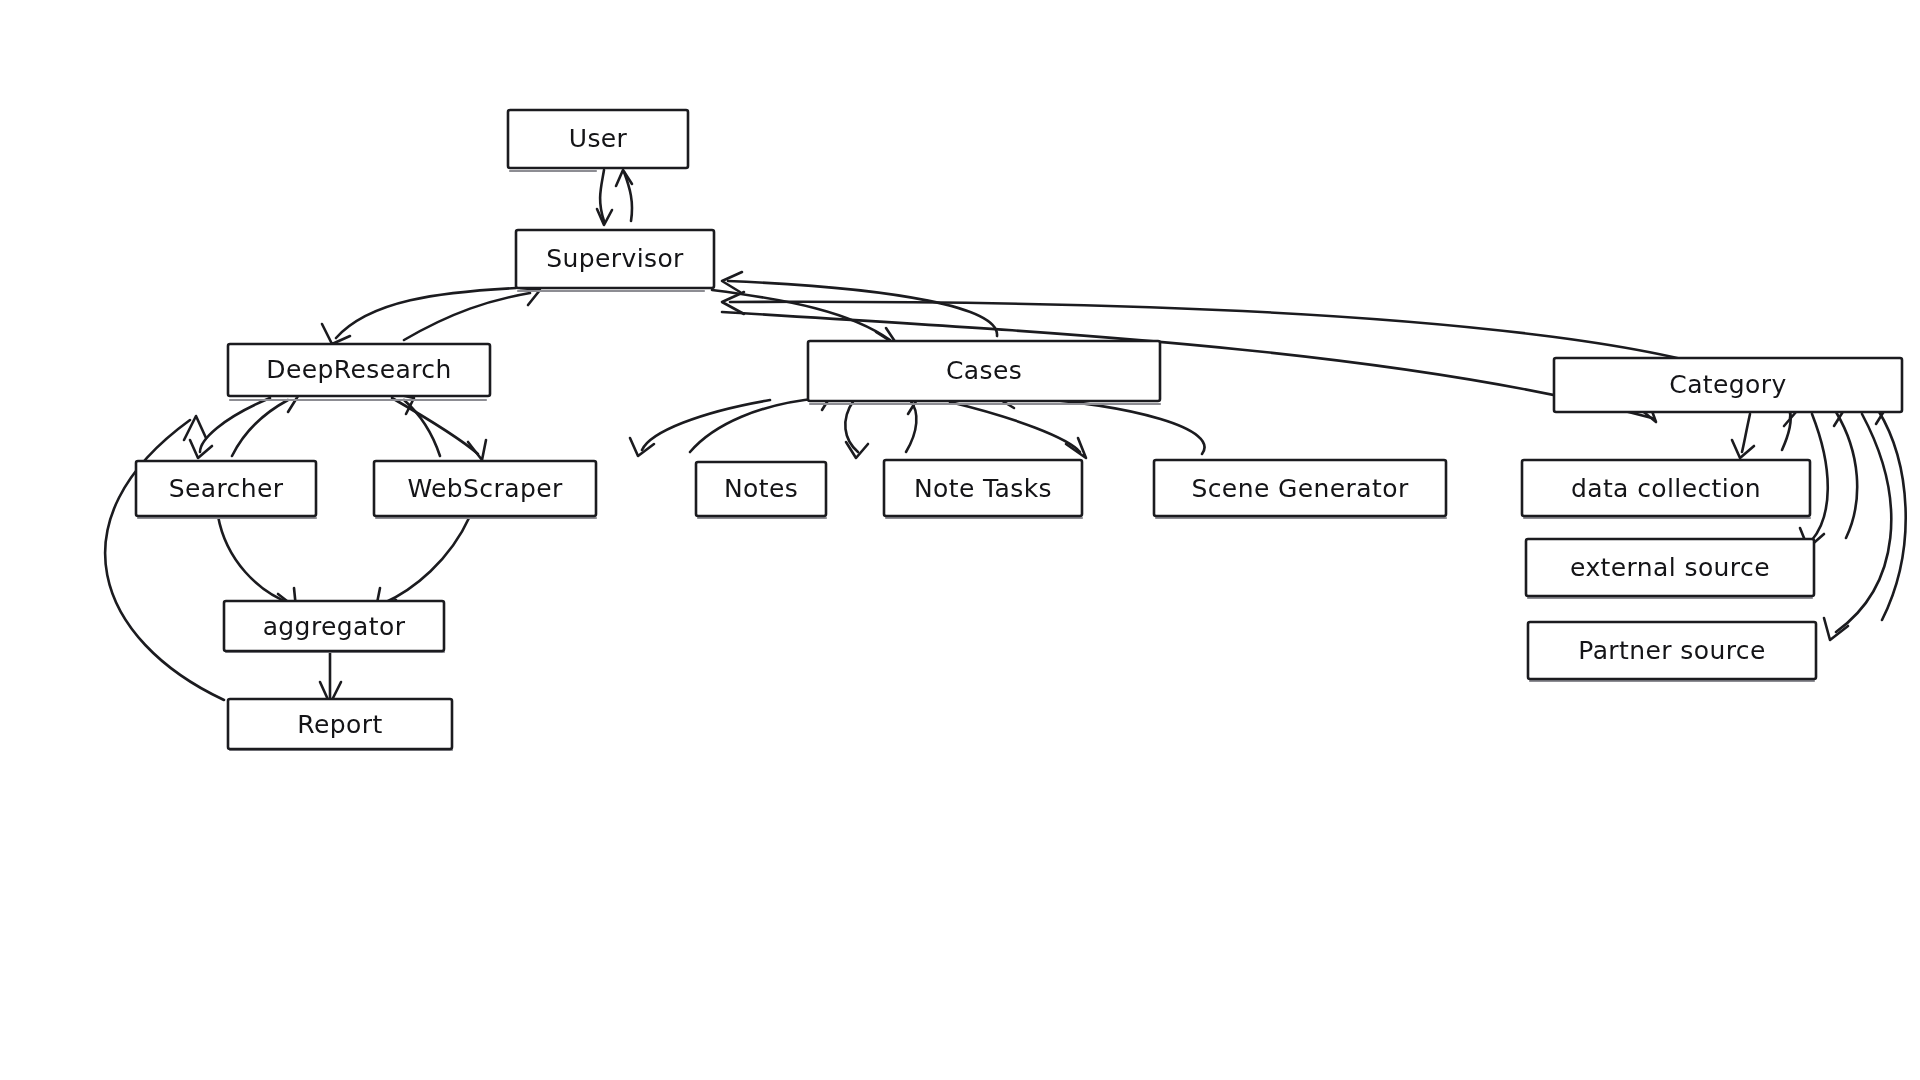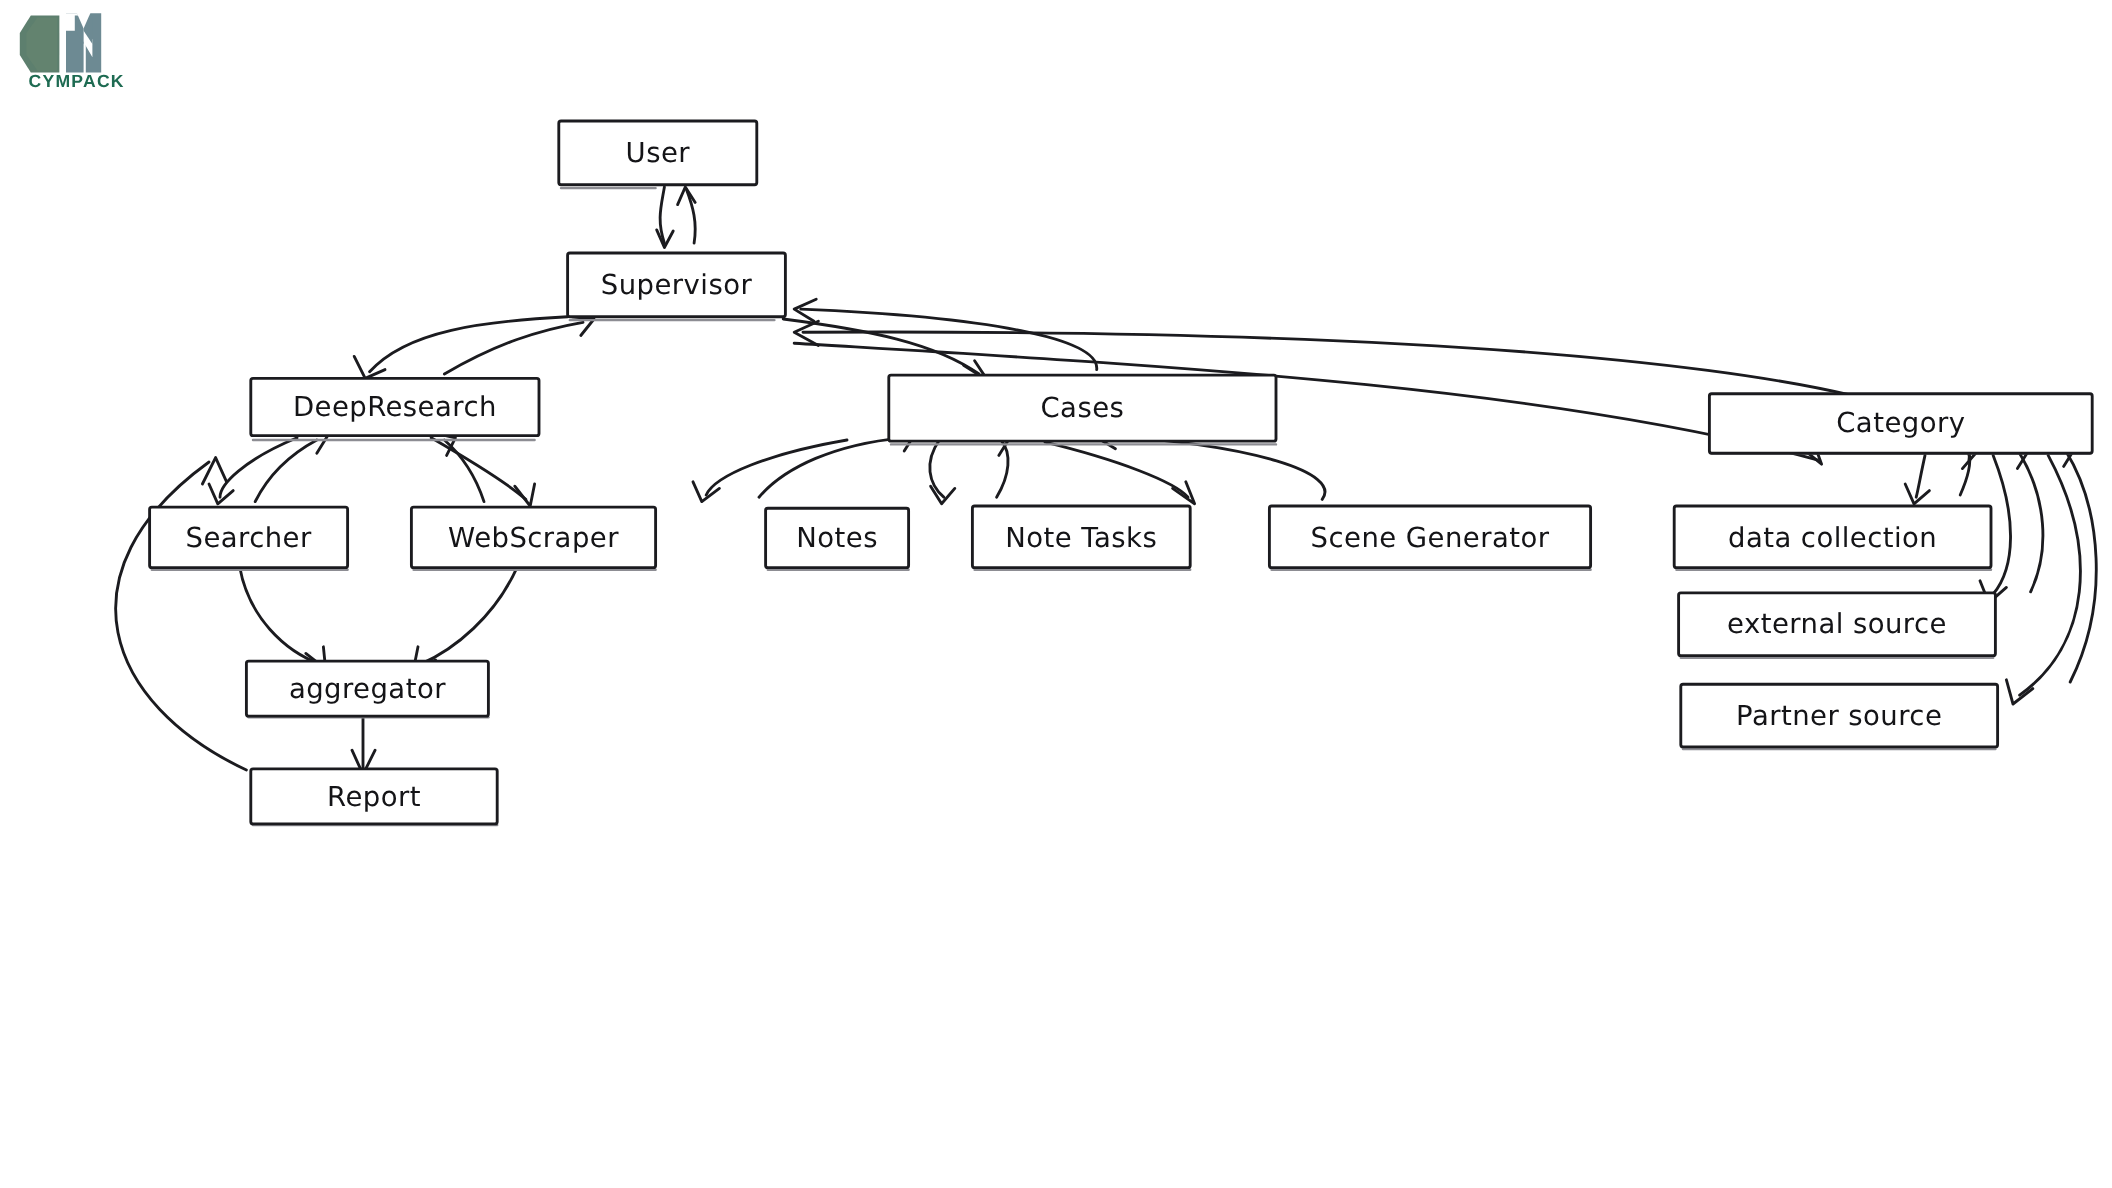--- a/index.html
+++ b/index.html
@@ -78,35 +78,20 @@
     text-anchor: middle;
     dominant-baseline: middle;
     letter-spacing: 0.4px;
   }
 </style>
 </head>
 <body>
 
 <div id="canvas">
 
-  <div id="logo">
-    <svg width="130" height="92" viewBox="0 0 130 92">
-
-      <polygon points="16,8 42,8 42,60 16,60 6,44 6,24" fill="#5d7f6e"></polygon>
-      <polygon points="22,10 40,10 40,58 22,58 12,44 12,24" fill="#63836f"></polygon>
-
-      <polygon points="48,6 64,6 64,60 48,60" fill="#6d8a93"></polygon>
-      <polygon points="66,6 80,6 80,60 66,60" fill="#6d8a93"></polygon>
-      <polygon points="48,6 58,6 72,30 72,46 58,22 48,22" fill="#ffffff"></polygon>
-      <polygon points="56,8 64,8 64,34 56,22" fill="#6d8a93"></polygon>
-      <polygon points="64,8 72,8 72,34 64,22" fill="#6d8a93"></polygon>
-      <polygon points="57,4 71,4 64,20" fill="#ffffff"></polygon>
-    </svg>
-    <div class="logo-word">CYMPACK</div>
-  </div>
 
   <svg id="diagram" viewBox="0 0 1920 1080">
 
     <g>
 
       <g>
         <path class="edge" d="M604 170 C601 188, 597 200, 604 221"></path>
         <path class="head" d="M597 209 L604 225 L612 210"></path>
         <path class="edge" d="M631 221 C634 202, 630 188, 624 172"></path>
         <path class="head" d="M616 186 L623 170 L632 184"></path>

